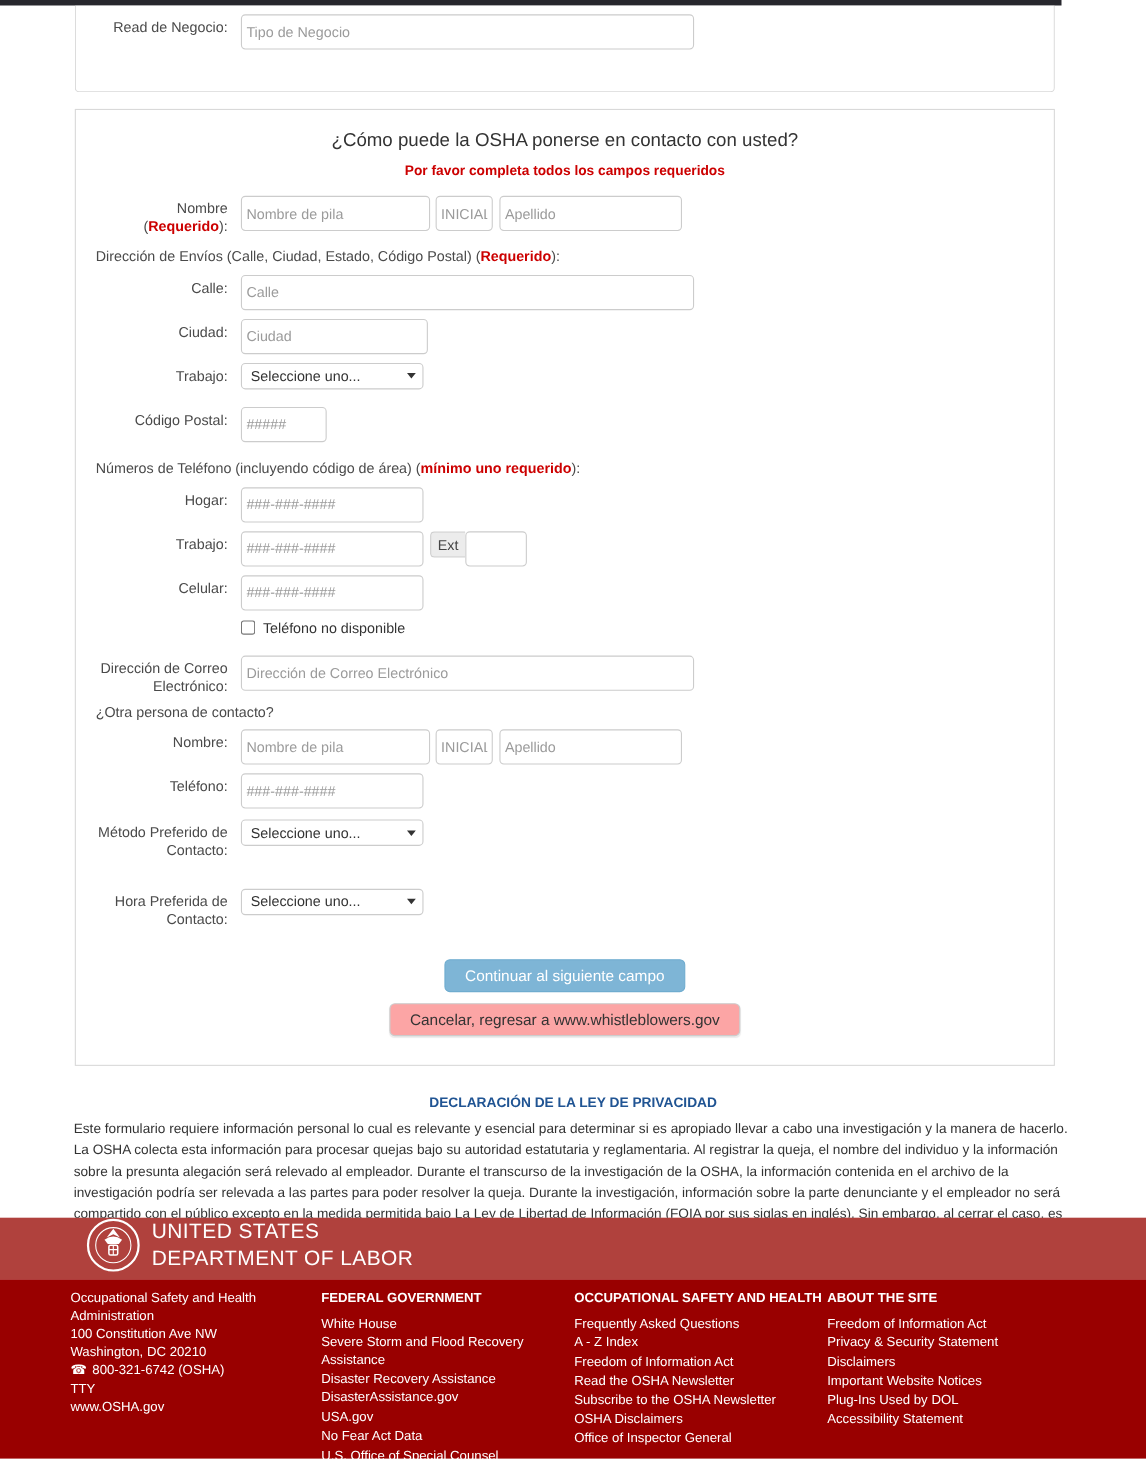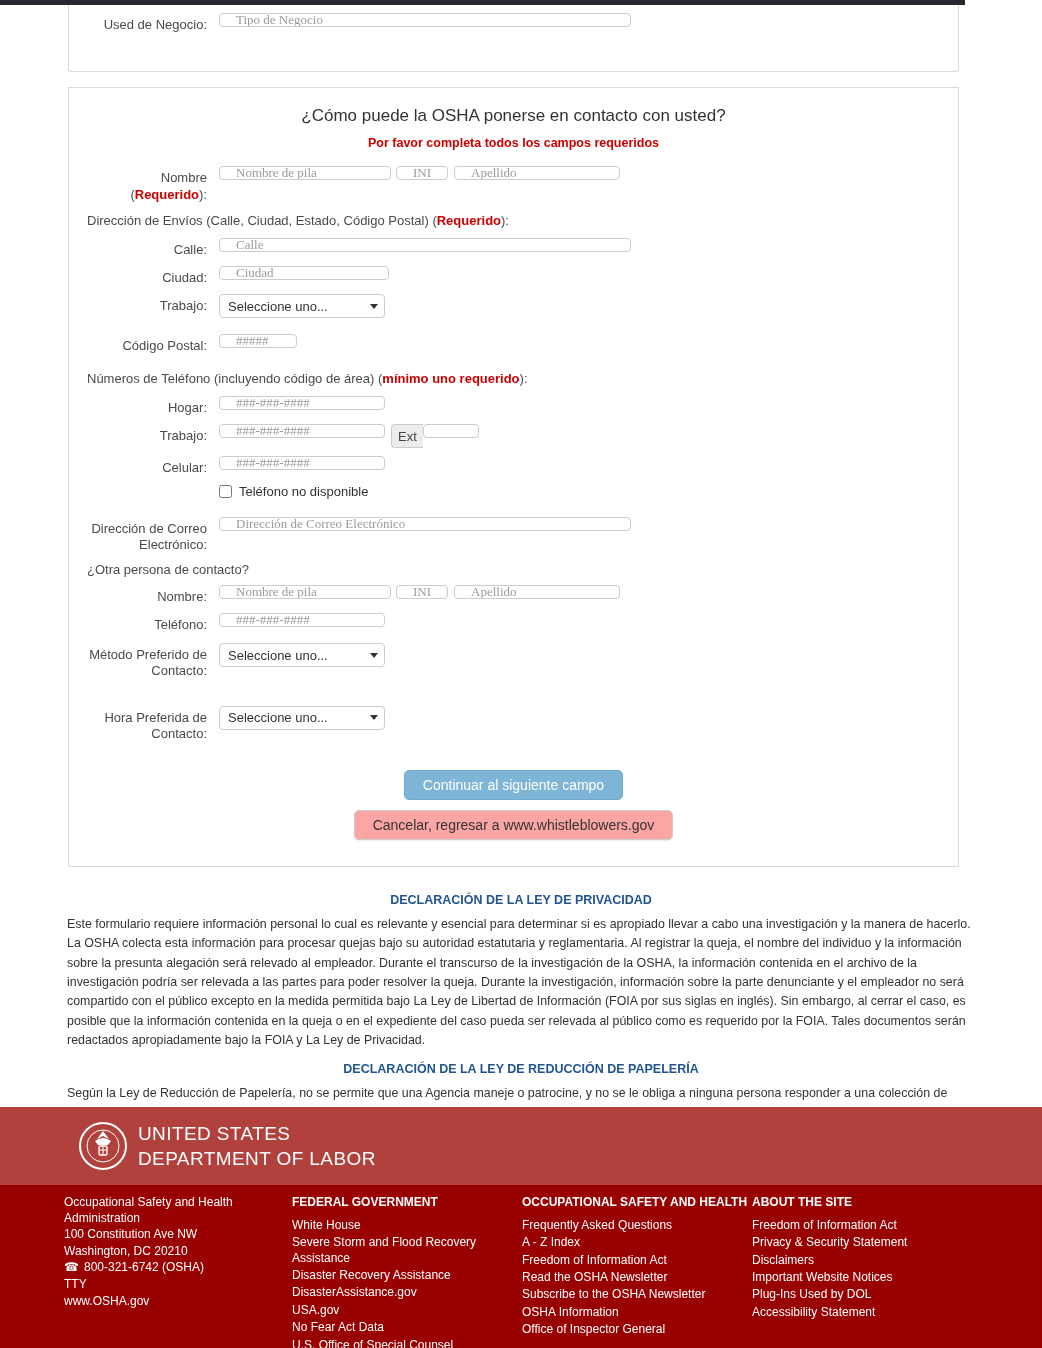--- a/index.html
+++ b/index.html
@@ -22,23 +22,23 @@
 
   .frow { display: flex; align-items: flex-start; margin-bottom: 8px; }
   .flabel {
     width: 120px; margin-right: 12px; flex: none;
     text-align: right; font-size: 13px; color: #4a4a4a; padding-top: 4px; line-height: 1.25;
   }
   .flabel .lbl-line { display: block; }
   .req { color: #cc0000; font-weight: bold; }
 
   input[type="text"] {
-    height: 14px; border: 1px solid #ccc; border-radius: 4px;
-    padding: 2px 16px; font-size: 13px; color: #555;
-    font-family: Liberation Serif, serif; background: #fff; outline: none;
+    height: 32px; border: 1px solid #ccc; border-radius: 4px;
+    padding: 2px 4px; font-size: 13px; color: #555;
+    font-family: Liberation Sans, sans-serif; background: #fff; outline: none;
   }
   input::placeholder { color: #9b9b9b; opacity: 1; }
   .w-full  { width: 412px; }
   .w-first { width: 172px; }
   .w-mid   { width: 52px; margin-left: 5px; }
   .w-last  { width: 166px; margin-left: 6px; }
   .w-med   { width: 170px; }
   .w-zip   { width: 78px; }
   .w-phone { width: 166px; }
   .w-ext   { width: 56px; border-radius: 0 4px 4px 0; }
@@ -81,21 +81,21 @@
   }
 
   .legal { margin: 14px 67px 0 67px; }
   .legal-head {
     text-align: center; color: #205493; font-weight: bold; font-size: 12.5px;
     margin: 12px 0 8px 0;
   }
   .legal p { font-size: 12.4px; line-height: 1.56; color: #333; }
 
   
-  .footer-upper { height: 78px; background: #b0413d; display: flex; align-items: center; }
+  .footer-upper { height: 56px; background: #b0413d; display: flex; align-items: flex-start; }
   .seal { margin-left: 78px; flex: none; }
   .agency { margin-left: 10px; color: #fff; }
   .agency .line { font-size: 19px; letter-spacing: 0.4px; line-height: 25px; }
 
   .footer-lower { height: 163px; background: #990000; padding: 10px 0 0 64px; display: flex; }
   .fcol { color: #fff; font-size: 12px; }
   .fcol-contact { width: 228px; line-height: 1.3; }
   .fcol-contact div { margin-bottom: 1px; }
   .fcol-links { width: 230px; }
   .fcol-links .fhead { font-weight: bold; font-size: 12px; margin-bottom: 9px; }
@@ -107,21 +107,21 @@
 </style>
 </head>
 <body>
 
 <div class="topbar"></div>
 
 <div class="main-area">
 
   <div class="panel panel-top">
     <div class="frow">
-      <div class="flabel">Used de Negocio:</div>
+      <div class="flabel">Read de Negocio:</div>
       <input type="text" class="w-full" placeholder="Tipo de Negocio" style="">
     </div>
   </div>
 
   <div class="panel panel-main">
     <div class="form-title">¿Cómo puede la OSHA ponerse en contacto con usted?</div>
     <div class="required-notice">Por favor completa todos los campos requeridos</div>
 
     <div class="frow">
       <div class="flabel"><span>Nombre (</span><span class="req">Requerido</span><span>):</span></div>
@@ -275,21 +275,21 @@
   </div>
 
   <div class="fcol fcol-links">
     <div class="fhead">OCCUPATIONAL SAFETY AND HEALTH</div>
     <ul>
       <li>Frequently Asked Questions</li>
       <li>A - Z Index</li>
       <li>Freedom of Information Act</li>
       <li>Read the OSHA Newsletter</li>
       <li>Subscribe to the OSHA Newsletter</li>
-      <li>OSHA Information</li>
+      <li>OSHA Disclaimers</li>
       <li>Office of Inspector General</li>
     </ul>
   </div>
 
   <div class="fcol fcol-links">
     <div class="fhead">ABOUT THE SITE</div>
     <ul>
       <li>Freedom of Information Act</li>
       <li>Privacy &amp; Security Statement</li>
       <li>Disclaimers</li>

